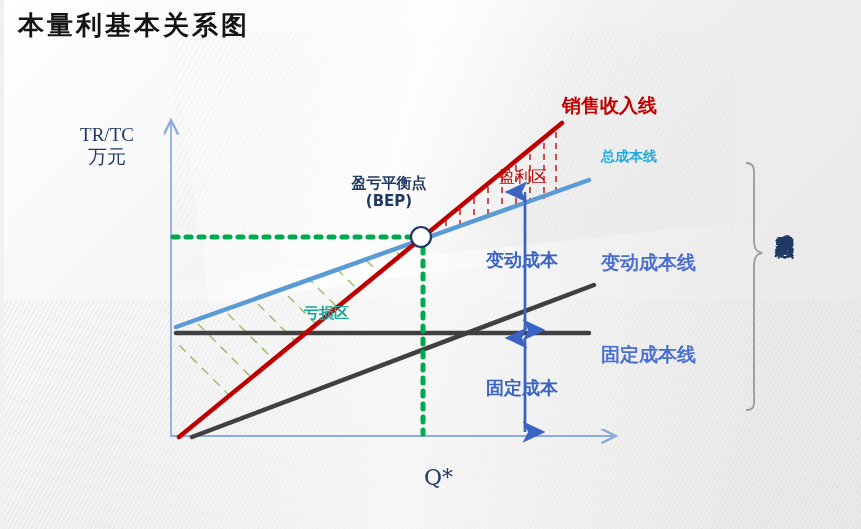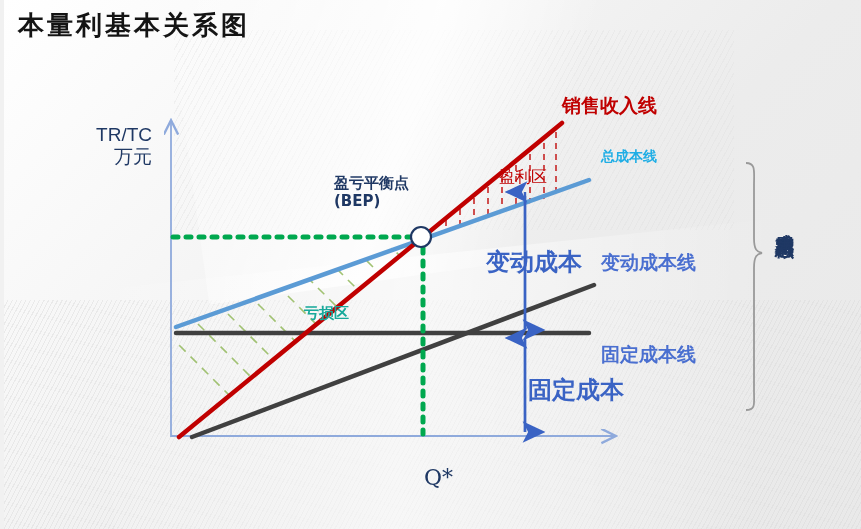--- a/index.html
+++ b/index.html
@@ -45,46 +45,46 @@
     letter-spacing:3px;
     font-family:"DejaVu Sans","Liberation Sans",sans-serif;
     white-space:nowrap;
   }
 
   svg#plot{position:absolute;left:0;top:0;width:861px;height:529px;}
 
   .lbl{position:absolute;white-space:nowrap;line-height:1.18;}
 
   .axis-left{
-    font-size:19px;color:#1F3864;text-align:right;
-    font-family:Liberation Sans, sans-serif;
+    font-size:19px;color:#1F3864;text-align:center;
+    font-family:Liberation Serif, serif;
   }
   .axis-top{
     font-size:19px;color:#1F3864;
     font-family:"DejaVu Sans","Liberation Sans",sans-serif;
   }
   .bep-lbl{
-    font-size:15px;font-weight:bold;color:#1F3864;
+    font-size:15px;font-weight:bold;color:#1F3864;text-align:center;
     font-family:"DejaVu Sans","Liberation Sans",sans-serif;
   }
   .rev-lbl{
     font-size:19px;font-weight:bold;color:#C00000;
     font-family:"DejaVu Sans","Liberation Sans",sans-serif;
   }
   .tot-lbl{
     font-size:14px;font-weight:bold;color:#20AEE5;
     font-family:"DejaVu Sans","Liberation Sans",sans-serif;
   }
   .var-lbl,.fix-lbl{
     font-size:19px;font-weight:bold;color:#4A6FD0;
     font-family:"DejaVu Sans","Liberation Sans",sans-serif;
   }
   .arrow-lbl{
-    font-size:24px;font-weight:bold;color:#3A63C4;
-    font-family:Liberation Mono, monospace;
+    font-size:18px;font-weight:bold;color:#3A63C4;
+    font-family:Liberation Serif, serif;
   }
   .profit-lbl{
     font-size:16px;font-weight:normal;color:#C00000;
     font-family:"DejaVu Sans","Liberation Sans",sans-serif;
   }
   .loss-lbl{
     font-size:15px;font-weight:bold;color:#18A99B;
     font-family:"DejaVu Sans","Liberation Sans",sans-serif;
   }
   .xaxis-lbl{
@@ -202,21 +202,21 @@
   <div class="lbl rev-lbl" style="left:558px;top:94px;">销售收入线</div>
 
   <div class="lbl tot-lbl" style="left:597px;top:148px;">总成本线</div>
 
   <div class="lbl var-lbl" style="left:597px;top:251px;">变动成本线</div>
 
   <div class="lbl fix-lbl" style="left:597px;top:343px;">固定成本线</div>
 
   <div class="lbl arrow-lbl" style="left:482px;top:250px;">变动成本</div>
 
-  <div class="lbl arrow-lbl" style="left:482px;top:378px;margin-left:42px;">固定成本</div>
+  <div class="lbl arrow-lbl" style="left:482px;top:378px;">固定成本</div>
 
   <div class="lbl profit-lbl" style="left:495px;top:168px;">盈利区</div>
 
   <div class="lbl loss-lbl" style="left:255px;top:305px;margin-left:45px;">亏损区</div>
 
 
   <div class="lbl qstar" style="left:420px;top:465px;">Q*</div>
 
   <div class="lbl bracket-lbl" style="left:770px;top:218px;">成本费用总额</div>
 

